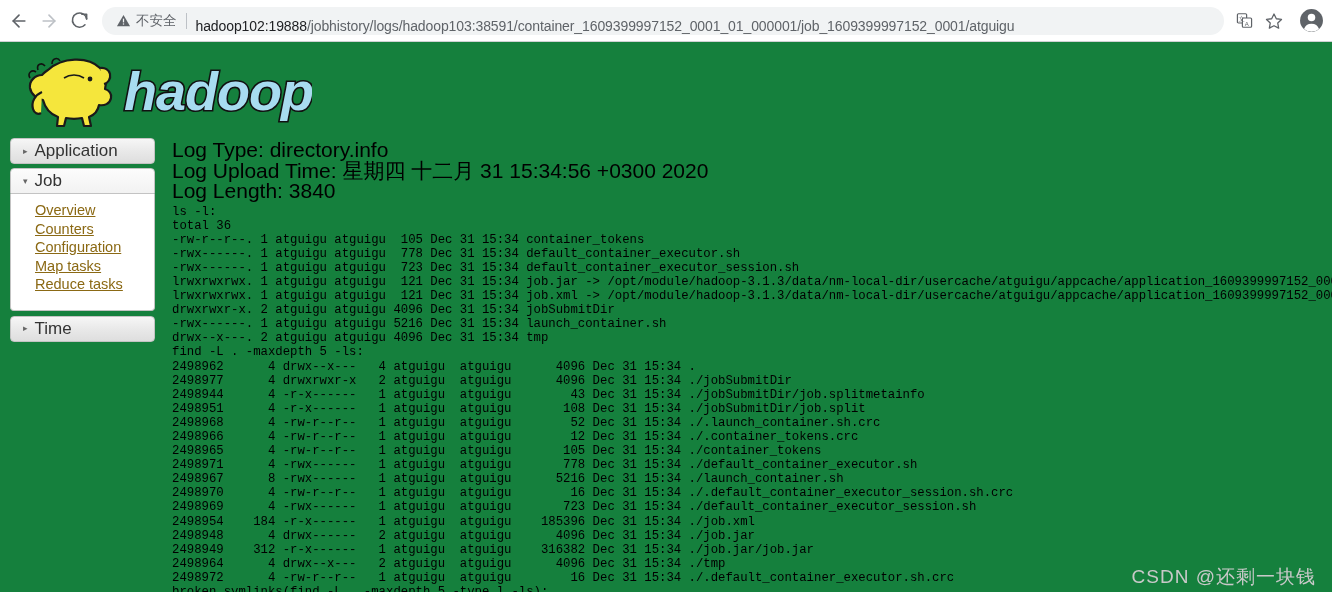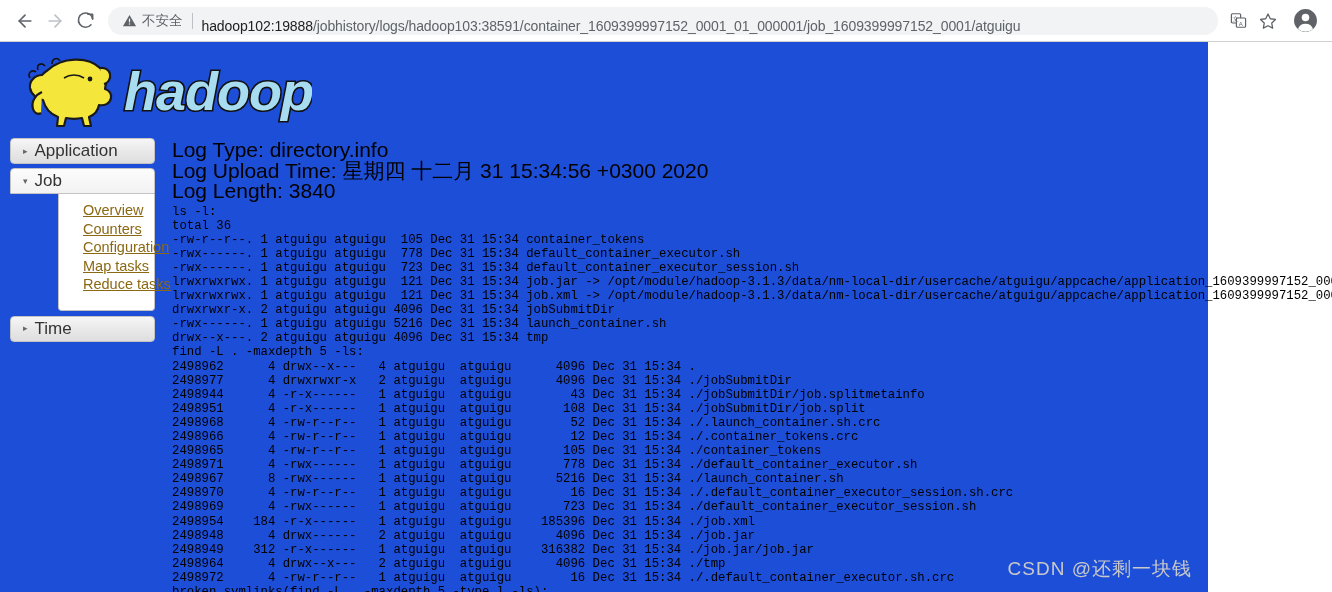--- a/index.html
+++ b/index.html
@@ -15,21 +15,21 @@
     overflow: hidden;
     position: relative;
   }
 
   
   .browser-bar {
     height: 42px;
     background: #ffffff;
     display: flex;
     align-items: center;
-    padding: 0 10px;
+    padding: 0 4px;
     box-sizing: border-box;
     border-bottom: 1px solid #cfd1d3;
     position: relative;
   }
   .nav-btn {
     width: 30px;
     height: 30px;
     display: flex;
     align-items: center;
     justify-content: center;
@@ -108,23 +108,23 @@
     display: flex;
     align-items: center;
     justify-content: center;
     color: #5f6368;
     margin-left: 4px;
   }
 
   
   .page {
     position: relative;
-    width: 1208px;
+    width: 1332px;
     height: 550px;
-    background: #1d4ed8;
+    background: #15803d;
   }
 
   
   .logo {
     position: absolute;
     left: 12px;
     top: 6px;
     width: 300px;
     height: 82px;
   }
@@ -164,21 +164,20 @@
   }
   .panel-body {
     border: 1px solid #c3c3c3;
     border-top: none;
     border-radius: 0 0 4px 4px;
     background: #fff;
     padding: 7px 17px 16px 24px;
     margin-bottom: 5px;
     min-height: 88px;
     box-sizing: border-box;
-    margin-left: 48px;
   }
   .nav-link {
     display: block;
     color: #8b6914;
     font-size: 14.5px;
     text-decoration: underline;
     line-height: 18.5px;
     width: max-content;
   }
 
@@ -202,21 +201,21 @@
     line-height: 14.1px;
     color: #000;
     white-space: pre;
     margin: 3px 0 0 0;
     letter-spacing: 0px;
   }
 
   .watermark {
     position: absolute;
     right: 16px;
-    bottom: 10px;
+    bottom: 2px;
     color: #c9c9c9;
     font-size: 19px;
     letter-spacing: 1px;
     user-select: none;
   }
 </style>
 </head>
 <body>
 
 <div class="browser-bar">

